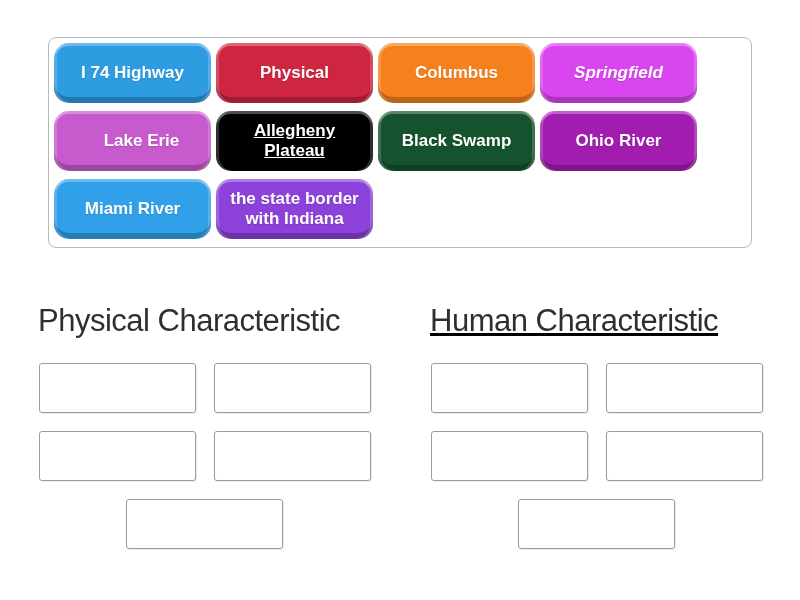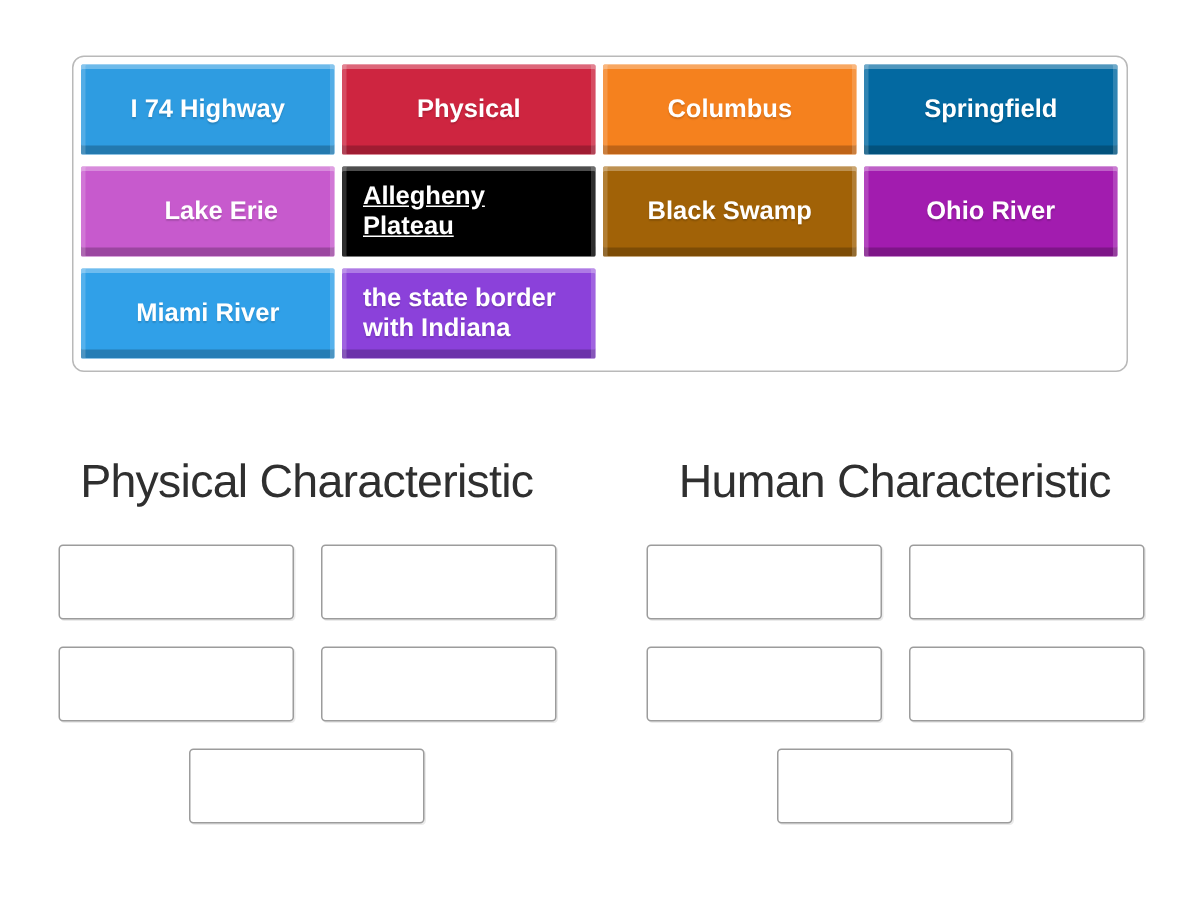--- a/index.html
+++ b/index.html
@@ -28,57 +28,57 @@
     border: 1px solid #b9b9b9;
     border-radius: 8px;
     padding: 5px;
     display: flex;
     flex-wrap: wrap;
     align-content: flex-start;
     gap: 8px 5px;
     background: #ffffff;
   }
   .tile {
-    width: 169px;
+    width: 157px;
     height: 60px;
     box-sizing: border-box;
-    border-radius: 1px;
+    border-radius: 15px;
     display: flex;
     align-items: center;
     justify-content: center;
-    text-align: left;
+    text-align: center;
     padding: 0 14px;
     color: #ffffff;
     font-weight: 700;
     font-size: 17px;
     line-height: 1.2;
     cursor: pointer;
     box-shadow: inset 0 3px 0 rgba(255,255,255,0.30),
                 inset 3px 0 0 rgba(255,255,255,0.18),
                 inset -3px 0 0 rgba(255,255,255,0.18),
                 inset 0 -6px 0 rgba(0,0,0,0.22);
     text-shadow: 0 1px 1px rgba(0,0,0,0.15);
     user-select: none;
   }
   
   .group {
     position: absolute;
     top: 297px;
     width: 333px;
   }
   .group.left  { left: 38px; }
-  .group.right { left: 430px; }
+  .group.right { left: 430px; text-decoration: underline; }
   .group-title {
     margin: 0 0 19px 0;
     height: 47px;
     line-height: 47px;
     font-size: 31px;
     font-weight: 400;
     color: #2f2f2f;
-    text-align: center;
+    text-align: left;
     white-space: nowrap;
     letter-spacing: -0.5px;
   }
   .slots {
     display: flex;
     flex-wrap: wrap;
     justify-content: center;
     gap: 18px 18px;
     width: 333px;
   }
@@ -94,24 +94,24 @@
 </style>
 </head>
 <body>
 
 <div class="stage">
 
   <div class="bank">
     <div class="tile" style="background: rgb(46, 156, 225);">I 74 Highway</div>
     <div class="tile" style="background: rgb(206, 37, 64);">Physical</div>
     <div class="tile" style="background: rgb(245, 129, 30);">Columbus</div>
-    <div class="tile" style="background: #0369a1;">Springfield</div>
+    <div class="tile" style="background: #d946ef; font-style: italic;">Springfield</div>
     <div class="tile" style="background: rgb(199, 90, 205); padding-left: 32px;">Lake Erie</div>
     <div class="tile" style="background: #000000; text-decoration: underline;">Allegheny Plateau</div>
-    <div class="tile" style="background: #a16207;">Black Swamp</div>
+    <div class="tile" style="background: #14532d;">Black Swamp</div>
     <div class="tile" style="background: #a21caf;">Ohio River</div>
     <div class="tile" style="background: rgb(48, 160, 232);">Miami River</div>
     <div class="tile" style="background: rgb(139, 65, 218);">the state border with Indiana</div>
   </div>
 
   <section class="group left">
     <h2 class="group-title">Physical Characteristic</h2>
     <div class="slots">
       <div class="slot"></div>
       <div class="slot"></div>

